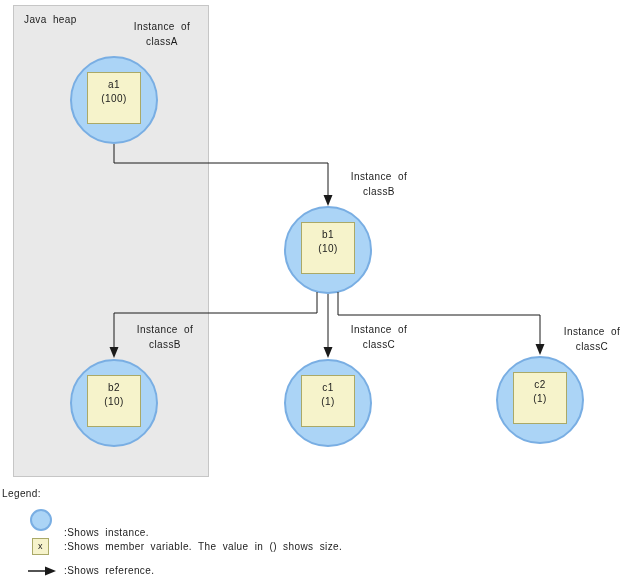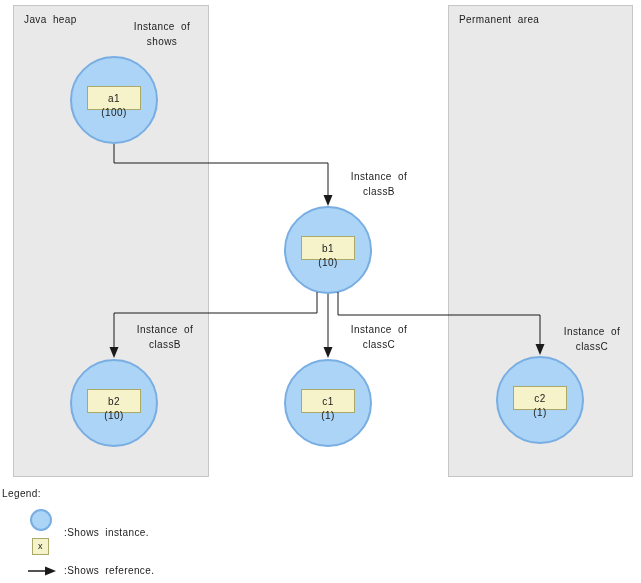--- a/index.html
+++ b/index.html
@@ -45,21 +45,21 @@
     border-radius: 50%;
     background: #abd4f6;
     border: 2px solid #79aee3;
     box-sizing: border-box;
     display: flex;
     align-items: center;
     justify-content: center;
   }
   .member-box {
     width: 54px;
-    height: 24px;
+    height: 52px;
     box-sizing: border-box;
     background: #f6f3cb;
     border: 1px solid #aaa968;
     text-align: center;
     margin-top: -5px;
     padding-top: 5px;
   }
   .member-box div {
     line-height: 14px;
     white-space: nowrap;
@@ -110,27 +110,24 @@
   }
 </style>
 </head>
 <body>
 
 <div id="stage">
 
   <div id="panel-java" class="panel">
     <div class="panel-title">Java heap</div>
   </div>
-  <div id="panel-permanent" class="panel">
-    <div class="panel-title">Permanent area</div>
-  </div>
 
   <div class="node-label" style="left:116px; top:19px;">
     <div>Instance of</div>
-    <div>shows</div>
+    <div>classA</div>
   </div>
   <div class="node-label" style="left:333px; top:169px;">
     <div>Instance of</div>
     <div>classB</div>
   </div>
   <div class="node-label" style="left:119px; top:322px;">
     <div>Instance of</div>
     <div>classB</div>
   </div>
   <div class="node-label" style="left:333px; top:322px;">
@@ -193,20 +190,21 @@
   </svg>
 
   <div class="legend-text" style="left:2px; top:488px;">Legend:</div>
 
   <div id="legend-circle"></div>
   <div class="legend-text" style="left:64px; top:527px;">:Shows instance.</div>
 
   <div id="legend-box">
     <span>x</span>
   </div>
+  <div class="legend-text" style="left:64px; top:541px;">:Shows member variable. The value in () shows size.</div>
 
   <svg id="legend-arrow" width="30" height="12" viewBox="0 0 30 12" xmlns="http://www.w3.org/2000/svg">
     <path d="M0,6 L19,6" stroke="#1a1a1a" stroke-width="1.5" fill="none"></path>
     <polygon points="28,6 17,1.5 17,10.5" fill="#1a1a1a"></polygon>
   </svg>
   <div class="legend-text" style="left:64px; top:565px;">:Shows reference.</div>
 
 </div>
 
 </body></html>

